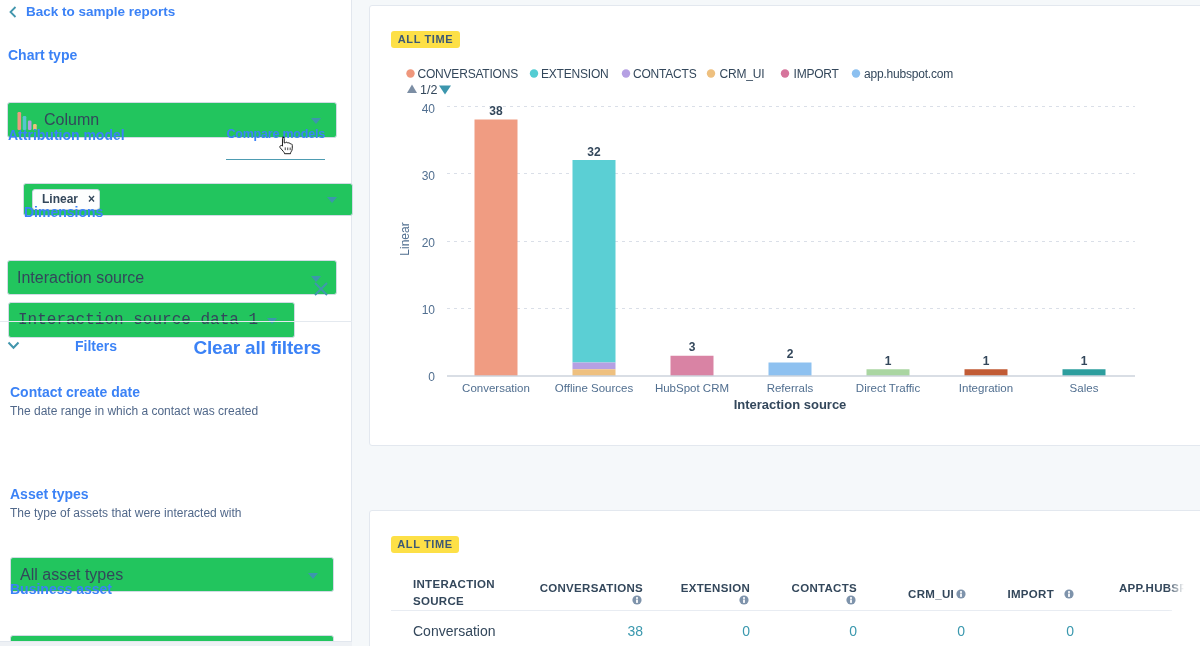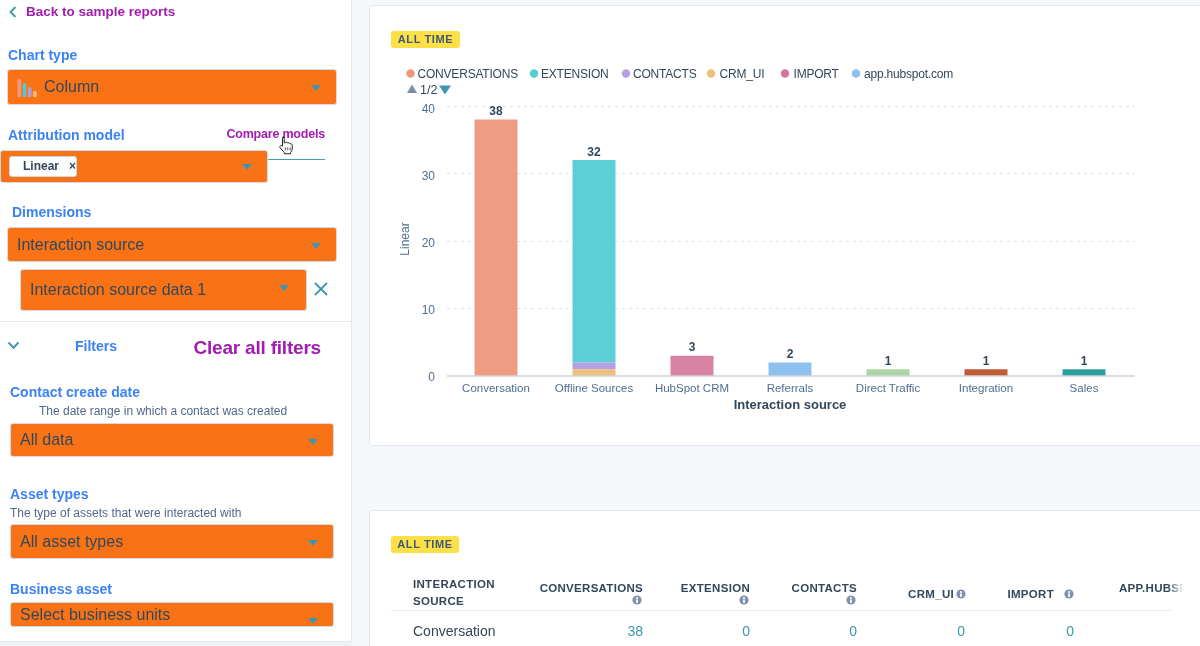--- a/index.html
+++ b/index.html
@@ -2,22 +2,22 @@
 <html><head>
 <meta charset="utf-8">
 <style>
   * { margin:0; padding:0; box-sizing:border-box; }
   html,body { width:1200px; height:646px; overflow:hidden; }
   body { font-family:"Liberation Sans", sans-serif; background:#f5f8fa; position:relative; }
   .abs { position:absolute; }
   .sidebar { position:absolute; left:0; top:0; width:352px; height:646px; background:#ffffff; border-right:1px solid #e2e7ee; }
   .h1 { font-size:14px; font-weight:bold; color:#3b82f6; position:absolute; }
   .sub { font-size:12px; color:#51688a; position:absolute; }
-  .link { color:#a21caf; font-weight:bold; position:absolute; }
-  .sel { position:absolute; background:#f97316; border:1px solid #d2dbe5; border-radius:3px; }
+  .link { color:#3b82f6; font-weight:bold; position:absolute; }
+  .sel { position:absolute; background:#22c55e; border:1px solid #d2dbe5; border-radius:3px;margin-top:33px; }
   .sel .txt { position:absolute; left:9px; top:50%; transform:translateY(-50%); font-size:16px; color:#33475b; white-space:nowrap; }
   .caret { position:absolute; width:0; height:0; border-left:5.5px solid transparent; border-right:5.5px solid transparent; border-top:6px solid #3c96ad; }
   .tag { position:absolute; background:#fdfefe; border:1px solid #cbd6e2; border-radius:3px; font-size:12px; font-weight:bold; color:#33475b; }
   .badge { position:absolute; background:#fde047; border-radius:3px; color:#3e5974; font-size:11px; font-weight:bold; letter-spacing:0.6px; line-height:17px; text-align:center; }
   .card { position:absolute; background:#ffffff; border:1px solid #e3e8ef; border-radius:3px; }
 </style>
 </head>
 <body>
 
 <div class="sidebar">
@@ -33,52 +33,48 @@
       <rect x="5.7" y="5" width="3.6" height="14" rx="1.2" fill="#57c6cd"></rect>
       <rect x="10.9" y="9.5" width="3.6" height="9.5" rx="1.2" fill="#b0a0e0"></rect>
       <rect x="16.1" y="13" width="3.6" height="6" rx="1.2" fill="#eec07f"></rect>
     </svg>
     <div class="txt" style="left:36px;">Column</div>
     <div class="caret" style="right:15px; top:15px;"></div>
   </div>
 
   <div class="h1" style="left:8px; top:127px;">Attribution model</div>
   <div class="link" style="right:26px; top:127px; font-size:12.5px; letter-spacing:-0.2px; border-bottom:1px solid #4e9cb2; padding-bottom:18px;">Compare models</div>
-  <div class="sel" style="left:0; top:150px; width:268px; height:33px;text-align:right;">
+  <div class="sel" style="left:23px; top:150px; width:330px; height:33px;">
     <div class="tag" style="left:8px; top:5px; width:68px; height:21px; line-height:19px; padding-left:9px;">Linear&nbsp;&nbsp;&nbsp;×</div>
     <div class="caret" style="right:15px; top:13px;"></div>
   </div>
 
-  <div class="h1" style="left:12px; top:204px;">Dimensions</div>
+  <div class="h1" style="left:24px; top:204px;">Dimensions</div>
   <div class="sel" style="left:7px; top:227px; width:330px; height:35px;">
     <div class="txt">Interaction source</div>
     <div class="caret" style="right:15px; top:15px;"></div>
   </div>
-  <div class="sel" style="left:20px; top:269px; width:287px; height:42px;">
+  <div class="sel" style="left:8px; top:269px; width:287px; height:36px;font-family:Liberation Mono, monospace;">
     <div class="txt">Interaction source data 1</div>
     <div class="caret" style="right:17px; top:15px;"></div>
   </div>
   <svg class="abs" style="left:313px; top:281px;" width="16" height="16" viewBox="0 0 16 16">
       <path d="M2 2 L14 14 M14 2 L2 14" stroke="#4097ad" stroke-width="1.8"></path>
     </svg>
 
   <div style="position:absolute; left:0; top:321px; width:352px; border-top:1px solid #e4e9ef;"></div>
 
   <svg class="abs" style="left:7px; top:341px;" width="13" height="9" viewBox="0 0 13 9">
       <path d="M1.5 1.5 L6.5 6.8 L11.5 1.5" fill="none" stroke="#4296ad" stroke-width="2"></path>
     </svg>
   <div class="h1" style="left:31px; top:338px;padding-left:44px;">Filters</div>
   <div class="link" style="right:30px; top:337px; font-size:19px; letter-spacing:-0.2px;">Clear all filters</div>
 
   <div class="h1" style="left:10px; top:384px;">Contact create date</div>
-  <div class="sub" style="left:10px; top:404px;margin-left:29px;">The date range in which a contact was created</div>
-  <div class="sel" style="left:10px; top:423px; width:324px; height:34px;">
-    <div class="txt">All data</div>
-    <div class="caret" style="right:15px; top:15px;"></div>
-  </div>
+  <div class="sub" style="left:10px; top:404px;">The date range in which a contact was created</div>
 
   <div class="h1" style="left:10px; top:486px;">Asset types</div>
   <div class="sub" style="left:10px; top:506px;">The type of assets that were interacted with</div>
   <div class="sel" style="left:10px; top:524px; width:324px; height:35px;">
     <div class="txt">All asset types</div>
     <div class="caret" style="right:15px; top:15px;"></div>
   </div>
 
   <div class="h1" style="left:10px; top:581px;">Business asset</div>
   <div class="sel" style="left:10px; top:602px; width:324px; height:25px;">

